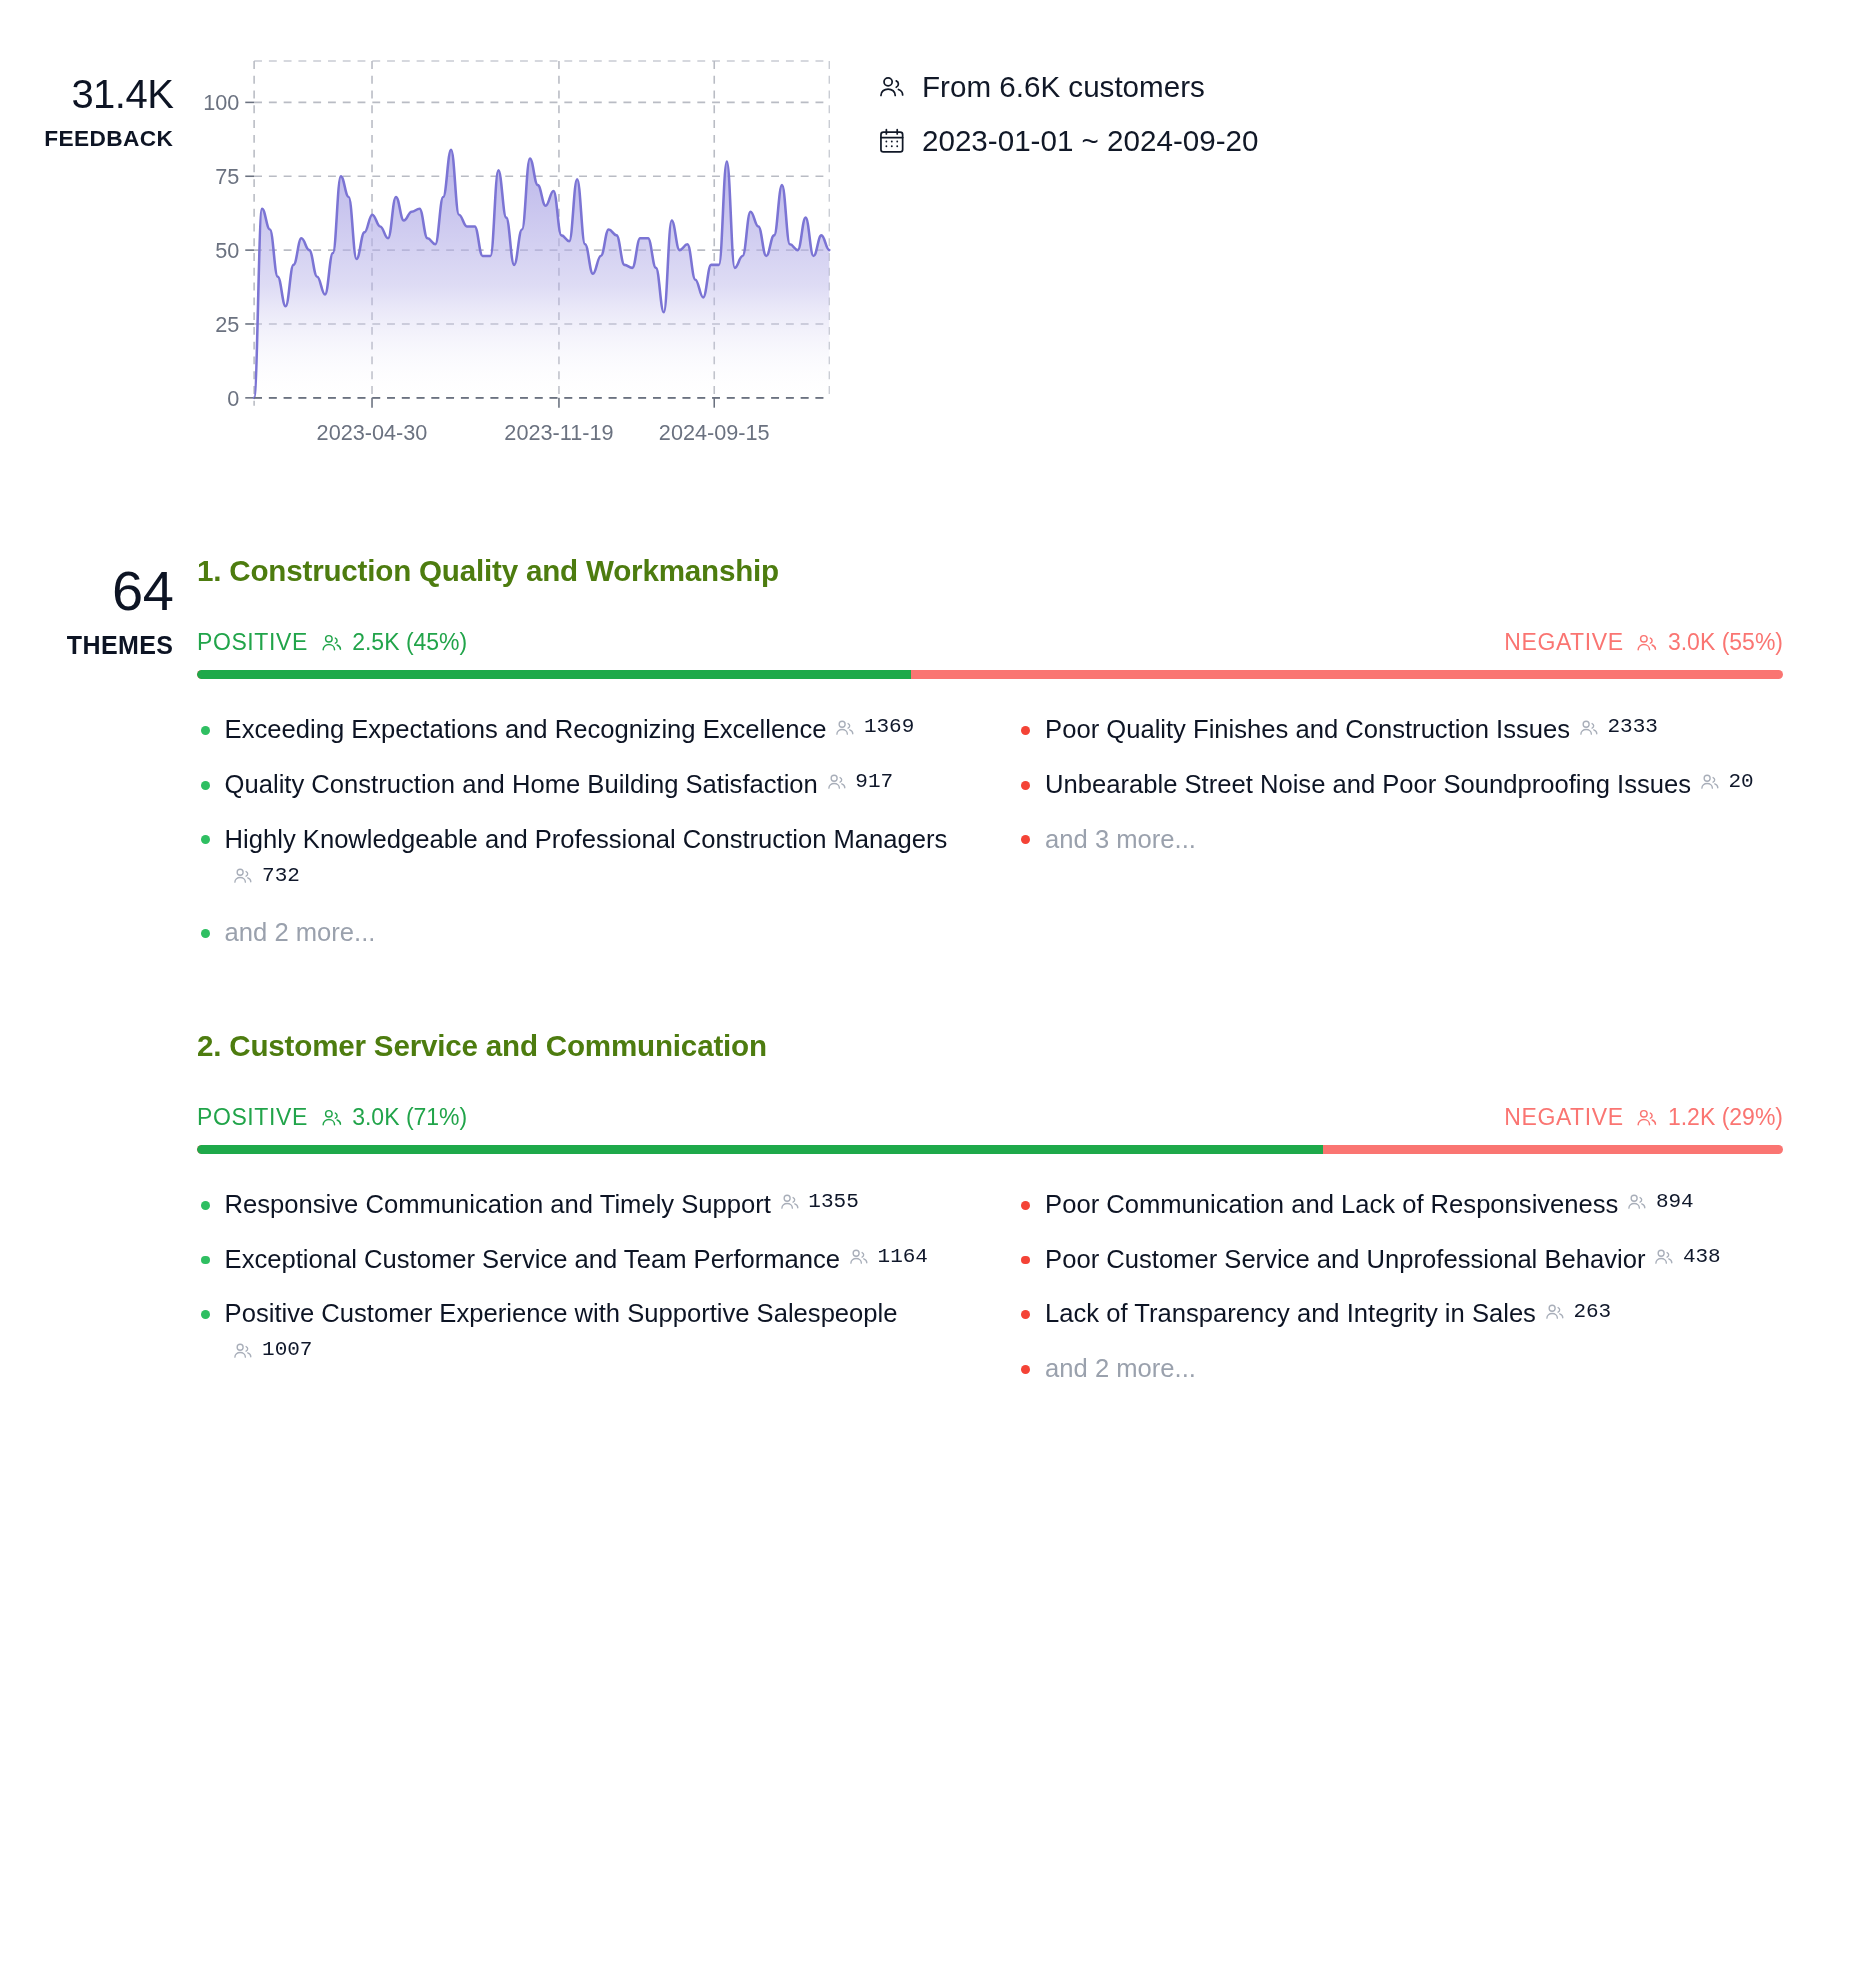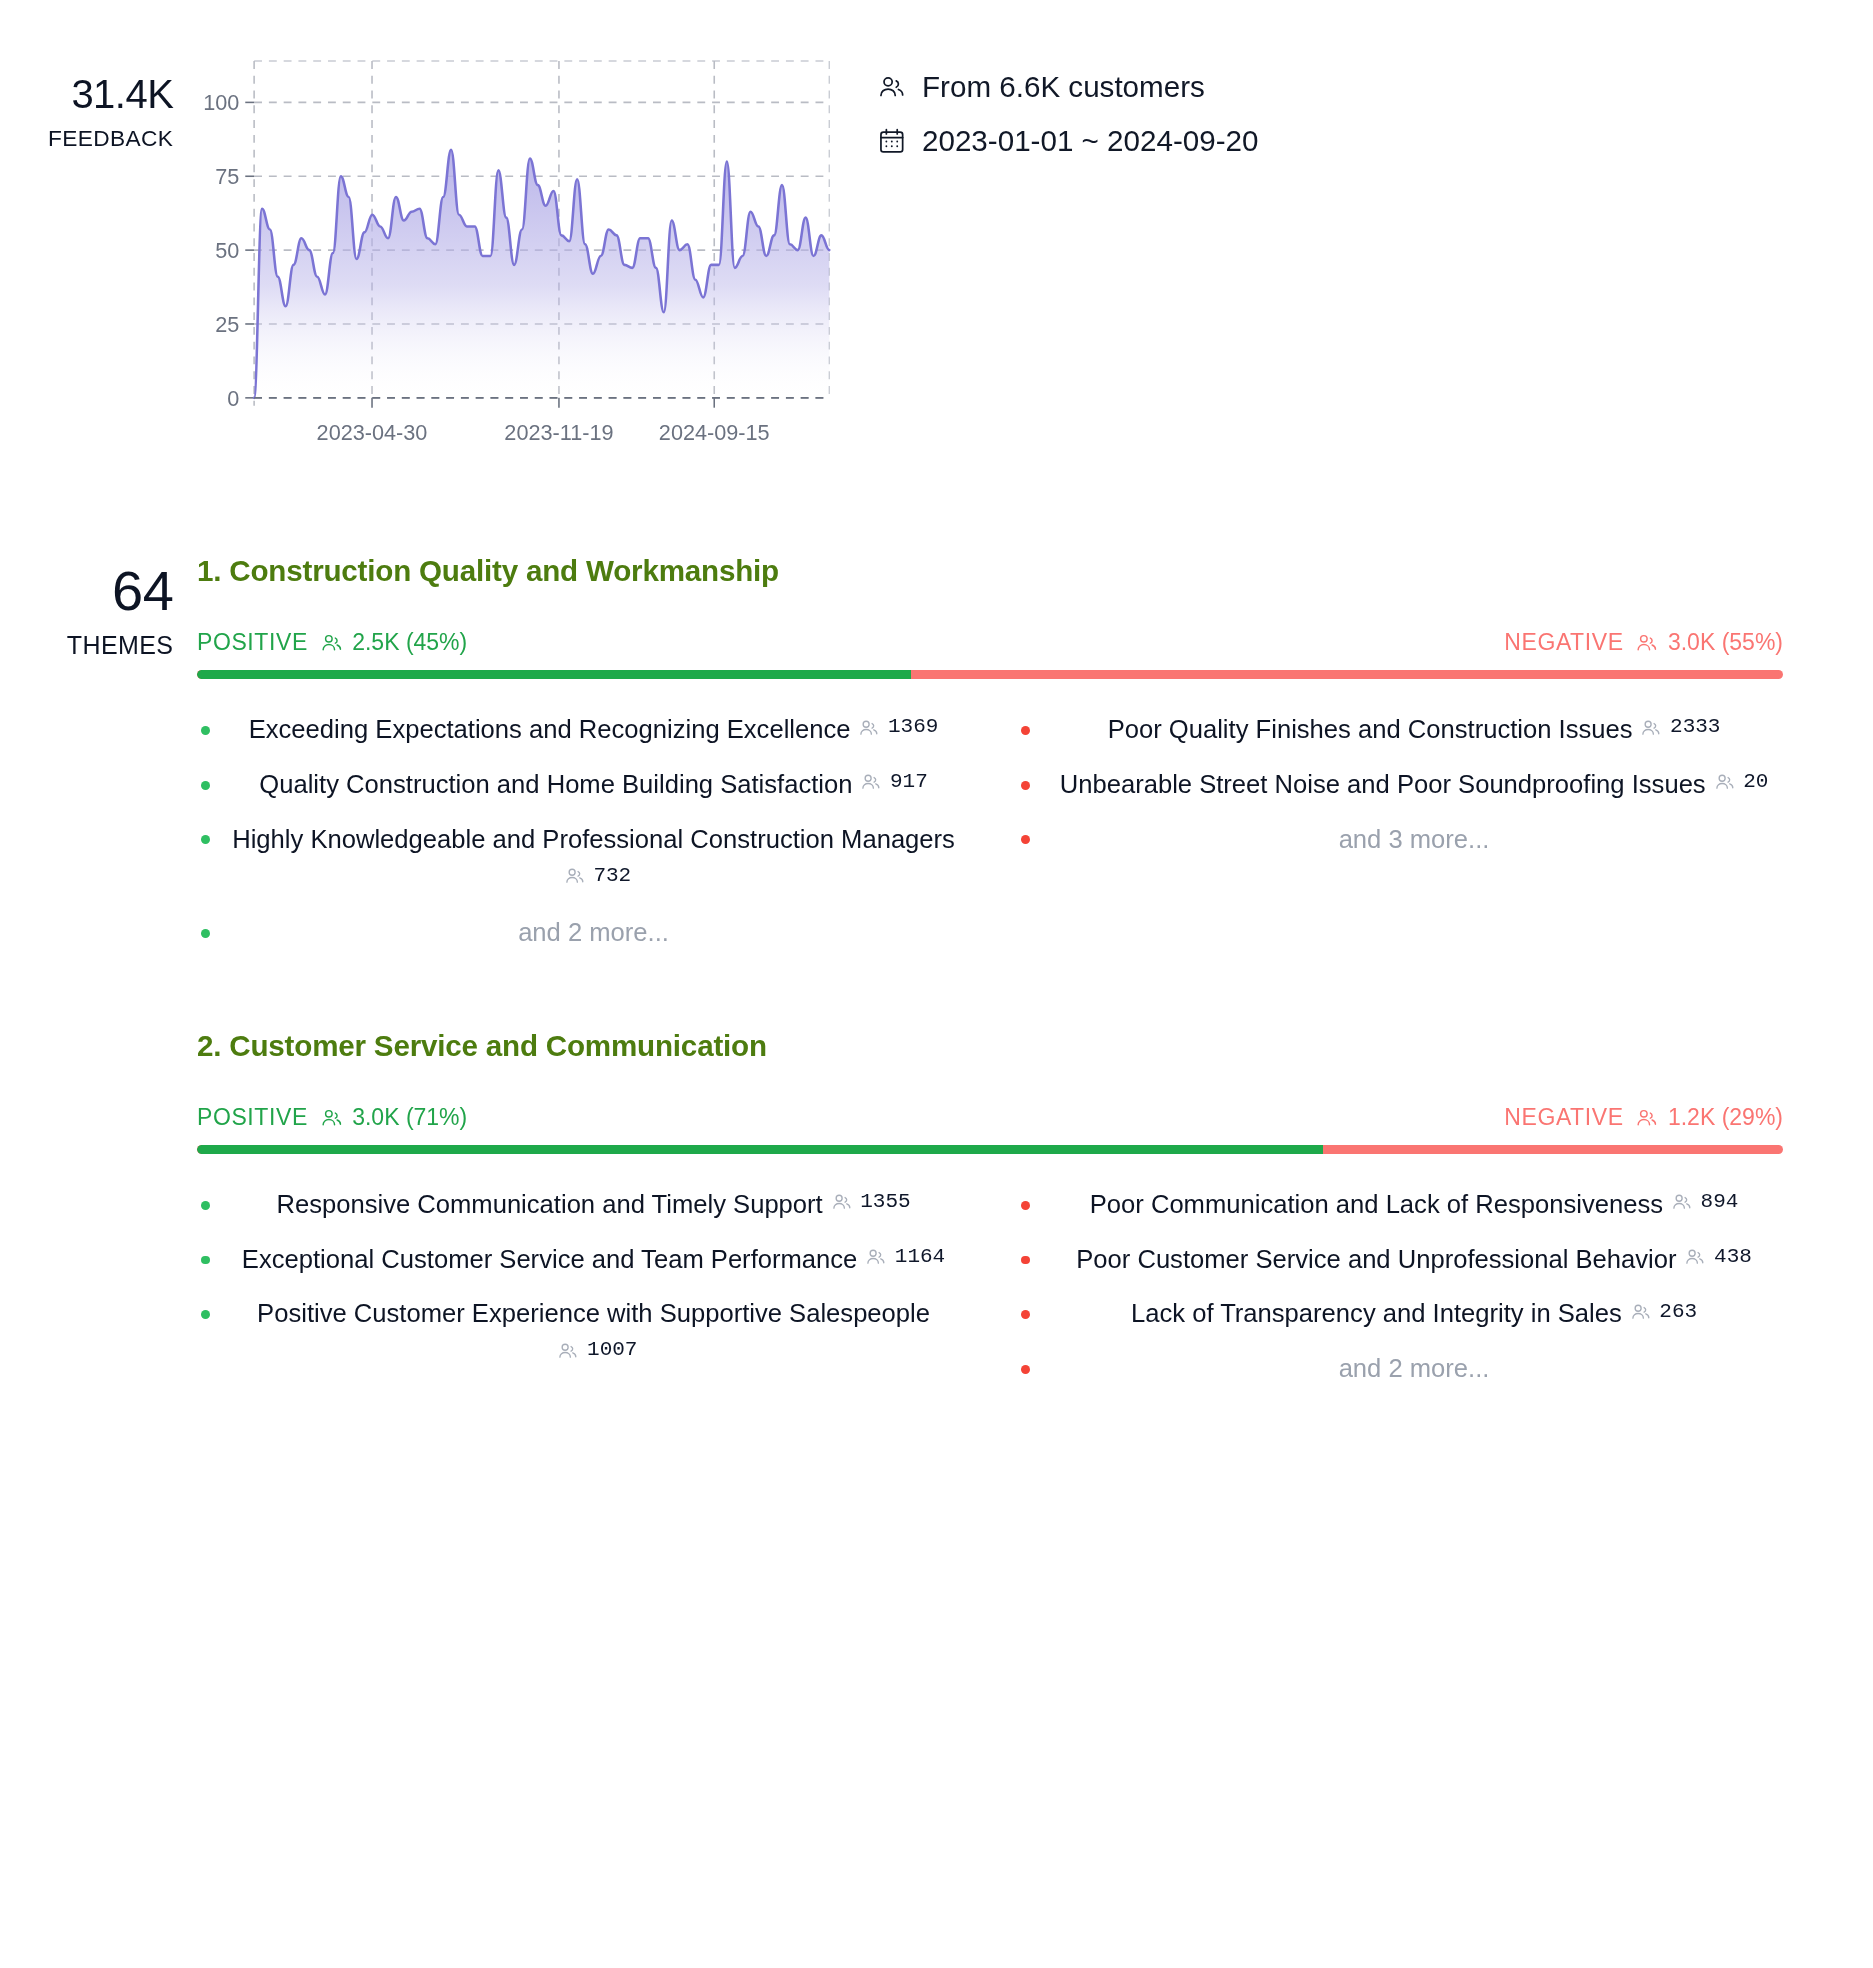--- a/index.html
+++ b/index.html
@@ -31,21 +31,21 @@
   }
   .stat-value {
     font-size: 40px;
     font-weight: 300;
     letter-spacing: -0.5px;
     line-height: 1.05;
     color: #0d1424;
   }
   .stat-label {
     font-size: 22.7px;
-    font-weight: 400;
+    font-weight: 700;
     letter-spacing: 0.4px;
     margin-top: 9.9px;
     color: #0d1424;
   }
 
   
   .chart-wrap {
     flex: 0 0 650px;
     width: 650px;
     position: relative;
@@ -123,21 +123,20 @@
     overflow: hidden;
     display: flex;
     background: #fa7572;
     margin-bottom: 31.5px;
   }
   .bar-pos { background: #1ea94a; height: 100%; border-radius: 5.9px 0 0 5.9px; }
 
   .cols {
     display: flex;
     gap: 55px;
-    text-align: center;
   }
   .col { flex: 1 1 50%; min-width: 0; }
 
   ul.items { list-style: none; margin: 0; padding: 0; }
   ul.items li {
     position: relative;
     padding-left: 27.6px;
     font-size: 25.6px;
     line-height: 1.52;
     color: #0d1424;

